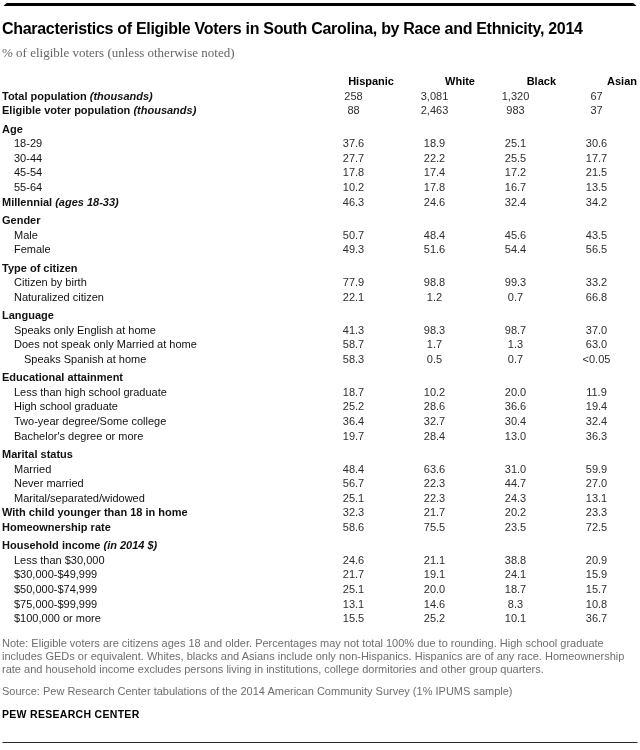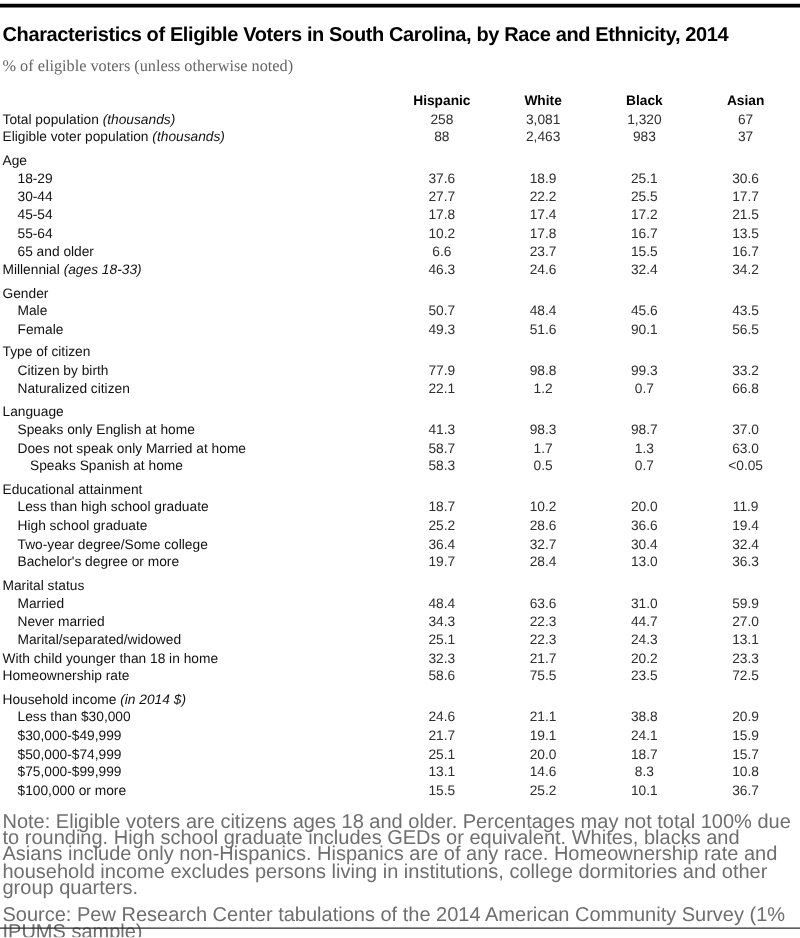--- a/index.html
+++ b/index.html
@@ -5,20 +5,21 @@
   html, body { margin: 0; padding: 0; background: #ffffff; }
   .page {
     position: relative;
     width: 640px;
     height: 750px;
     background: #ffffff;
     font-family: "Liberation Sans", sans-serif;
     color: #1a1a1a;
     overflow: hidden;
     box-sizing: border-box;
+    border-radius: 16px;
   }
   .rule-top {
     margin-top: 3px;
     height: 3px;
     background: #000000;
     width: 640px;
   }
   .rule-bottom {
     position: absolute;
     left: 0;
@@ -52,34 +53,34 @@
     padding: 1.2px 0;
     font-size: 11px;
     line-height: 12.2px;
     vertical-align: bottom;
     white-space: nowrap;
   }
   col.label-col { width: 311px; }
   col.val-col { width: 81px; }
   th.col-head {
     font-weight: bold;
-    text-align: center;
+    text-align: right;
     color: #000000;
     padding-bottom: 2px;
   }
   td.label { text-align: left; color: #111111; }
   td.val { text-align: center; color: #2e2e2e; }
-  tr.bold td.label, tr.section td.label { font-weight: normal; margin-top: 28px; }
+  tr.bold td.label, tr.section td.label { font-weight: bold; margin-top: 28px; }
   tr.section td { padding-top: 5px; }
   tr.indent td.label { padding-left: 12px; }
   tr.indent2 td.label { padding-left: 22px; }
   .label-suffix { font-style: italic; }
   .note, .source {
     color: #6e6e6e;
-    font-size: 16px;
+    font-size: 11px;
     line-height: 13.2px;
   }
   .note { margin-top: 11px; width: 634px; }
   .source { margin-top: 9px; }
   .brand {
     margin-top: 10px;
     font-size: 10.5px;
     font-weight: bold;
     letter-spacing: 0.3px;
     color: #000000;
@@ -154,27 +155,20 @@
             <td class="val">17.2</td>
             <td class="val">21.5</td>
           </tr>
           <tr class="indent">
             <td class="label"><span>55-64</span><span class="label-suffix"></span></td>
             <td class="val">10.2</td>
             <td class="val">17.8</td>
             <td class="val">16.7</td>
             <td class="val">13.5</td>
           </tr>
-          <tr class="indent">
-            <td class="label"><span>65 and older</span><span class="label-suffix"></span></td>
-            <td class="val">6.6</td>
-            <td class="val">23.7</td>
-            <td class="val">15.5</td>
-            <td class="val">16.7</td>
-          </tr>
           <tr class="bold">
             <td class="label"><span>Millennial</span><span class="label-suffix"> (ages 18-33)</span></td>
             <td class="val">46.3</td>
             <td class="val">24.6</td>
             <td class="val">32.4</td>
             <td class="val">34.2</td>
           </tr>
           <tr class="section">
             <td class="label"><span>Gender</span><span class="label-suffix"></span></td>
             <td class="val"></td>
@@ -186,21 +180,21 @@
             <td class="label"><span>Male</span><span class="label-suffix"></span></td>
             <td class="val">50.7</td>
             <td class="val">48.4</td>
             <td class="val">45.6</td>
             <td class="val">43.5</td>
           </tr>
           <tr class="indent">
             <td class="label"><span>Female</span><span class="label-suffix"></span></td>
             <td class="val">49.3</td>
             <td class="val">51.6</td>
-            <td class="val">90.1</td>
+            <td class="val">54.4</td>
             <td class="val">56.5</td>
           </tr>
           <tr class="section">
             <td class="label"><span>Type of citizen</span><span class="label-suffix"></span></td>
             <td class="val"></td>
             <td class="val"></td>
             <td class="val"></td>
             <td class="val"></td>
           </tr>
           <tr class="indent">
@@ -289,21 +283,21 @@
           </tr>
           <tr class="indent">
             <td class="label"><span>Married</span><span class="label-suffix"></span></td>
             <td class="val">48.4</td>
             <td class="val">63.6</td>
             <td class="val">31.0</td>
             <td class="val">59.9</td>
           </tr>
           <tr class="indent">
             <td class="label"><span>Never married</span><span class="label-suffix"></span></td>
-            <td class="val">34.3</td>
+            <td class="val">56.7</td>
             <td class="val">22.3</td>
             <td class="val">44.7</td>
             <td class="val">27.0</td>
           </tr>
           <tr class="indent">
             <td class="label"><span>Marital/separated/widowed</span><span class="label-suffix"></span></td>
             <td class="val">25.1</td>
             <td class="val">22.3</td>
             <td class="val">24.3</td>
             <td class="val">13.1</td>

